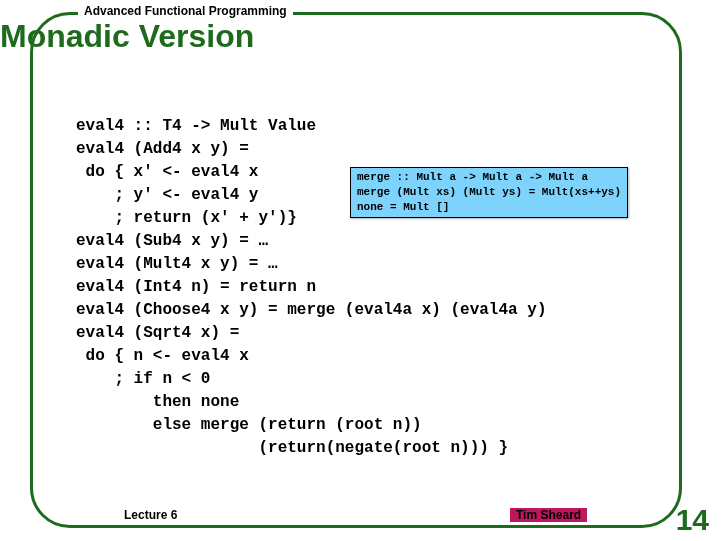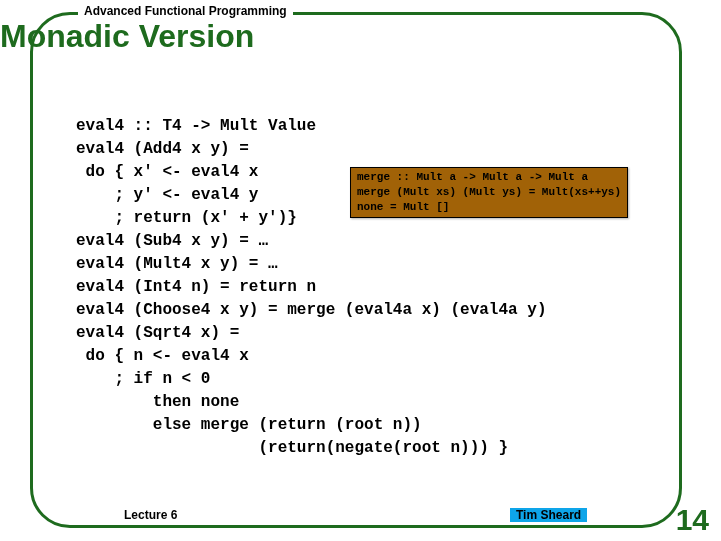--- a/index.html
+++ b/index.html
@@ -50,21 +50,21 @@
     font-weight: bold;
     white-space: pre;
     line-height: 23px;
     color: #000;
   }
   .inset-box {
     position: absolute;
     left: 350px;
     top: 167px;
     border: 1px solid #000;
-    background: #a16207;
+    background: #7dd3fc;
     padding: 2px 6px;
     font-family: "Courier New", monospace;
     font-size: 11px;
     font-weight: bold;
     white-space: pre;
     line-height: 15px;
     box-shadow: 1px 1px 2px rgba(0,0,0,0.3);
   }
   .footer-left {
     position: absolute;
@@ -74,21 +74,21 @@
     padding: 0 6px;
     font-size: 12px;
     font-weight: bold;
     color: #000;
     text-align: center;
   }
   .footer-right {
     position: absolute;
     left: 510px;
     top: 508px;
-    background: #0ea5e9;
+    background: #be185d;
     padding: 0 6px;
     font-size: 12px;
     font-weight: bold;
     color: #000;
   }
   .page-num {
     position: absolute;
     right: 12px;
     bottom: 4px;
     font-size: 30px;

